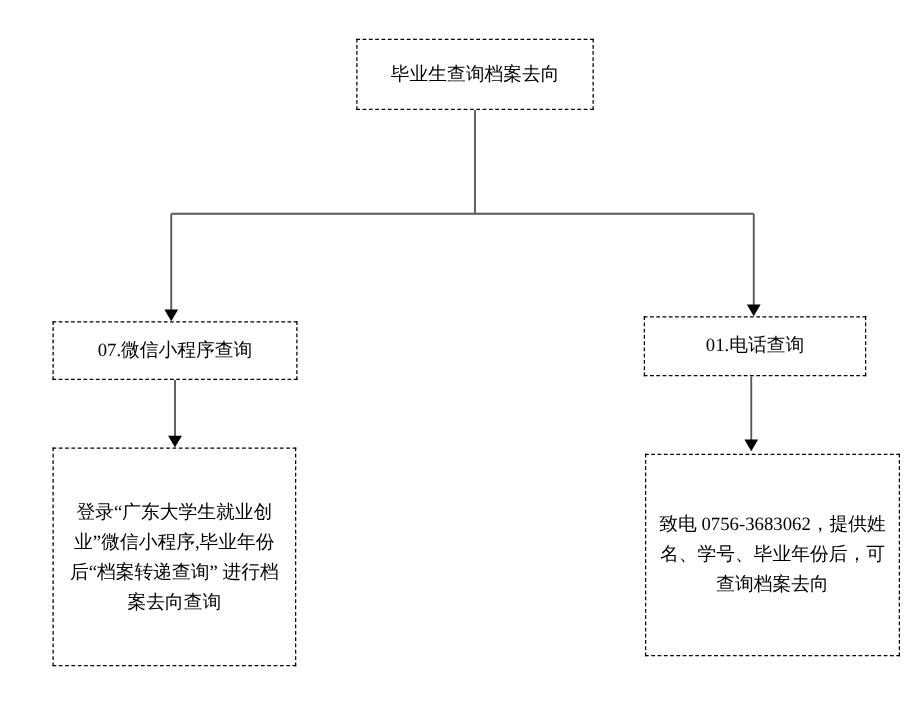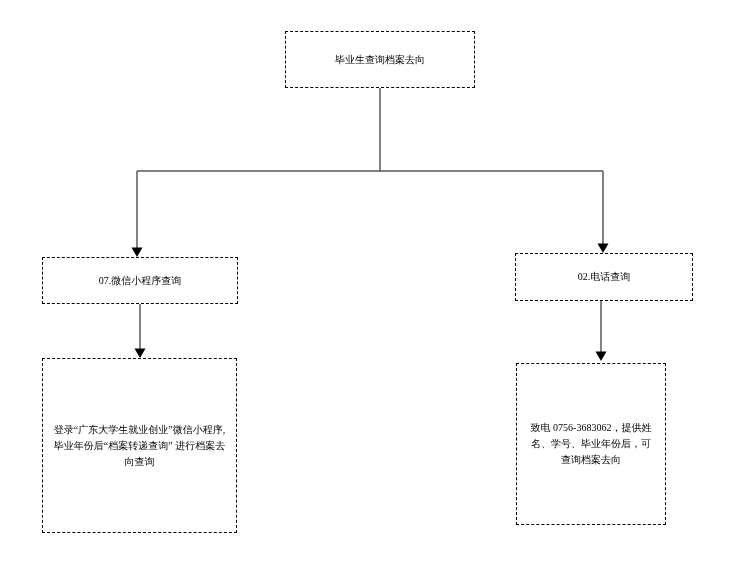--- a/index.html
+++ b/index.html
@@ -22,28 +22,28 @@
   svg.connectors{position:absolute;left:0;top:0;width:736px;height:570px;pointer-events:none;}
   svg.connectors .edge{stroke:var(--line);stroke-width:1.5;fill:none;}
   svg.connectors .head{fill:var(--arrow);stroke:none;}
   .node{
     position:absolute;
     border:1px dashed var(--border);
     background:var(--bg);
     display:flex;
     align-items:center;
     text-align:center;
-    font-size:10px;
+    font-size:15px;
     line-height:1.6;
   }
   .node-root   {left:285px;top:31px; width:190px;height:57px;}
   .node-b1     {left:42px; top:257px;width:196px;height:47px;}
   .node-b2     {left:515px;top:253px;width:178px;height:48px;}
   .node-d1     {left:42px; top:358px;width:195px;height:175px;padding:6px 10px;}
-  .node-d2     {left:516px;top:363px;width:150px;height:162px;padding:6px 10px;font-family:Liberation Serif, serif;}
+  .node-d2     {left:516px;top:363px;width:204px;height:162px;padding:6px 10px;font-family:Liberation Serif, serif;}
   .node .lbl{width:100%;}
 </style>
 </head>
 <body>
 
 <div class="canvas">
 
   <svg class="connectors" viewBox="0 0 736 570" aria-hidden="true">
 
     <path class="edge" d="M380,88 V171"></path>
@@ -65,21 +65,21 @@
 
   <div class="node node-root">
     <div class="lbl">毕业生查询档案去向</div>
   </div>
 
   <div class="node node-b1">
     <div class="lbl">07.微信小程序查询</div>
   </div>
 
   <div class="node node-b2">
-    <div class="lbl">02.电话查询</div>
+    <div class="lbl">01.电话查询</div>
   </div>
 
   <div class="node node-d1">
     <div class="lbl">登录“广东大学生就业创业”微信小程序,毕业年份后“档案转递查询” 进行档案去向查询</div>
   </div>
 
   <div class="node node-d2">
     <div class="lbl">致电 0756-3683062，提供姓名、学号、毕业年份后，可查询档案去向</div>
   </div>
 

